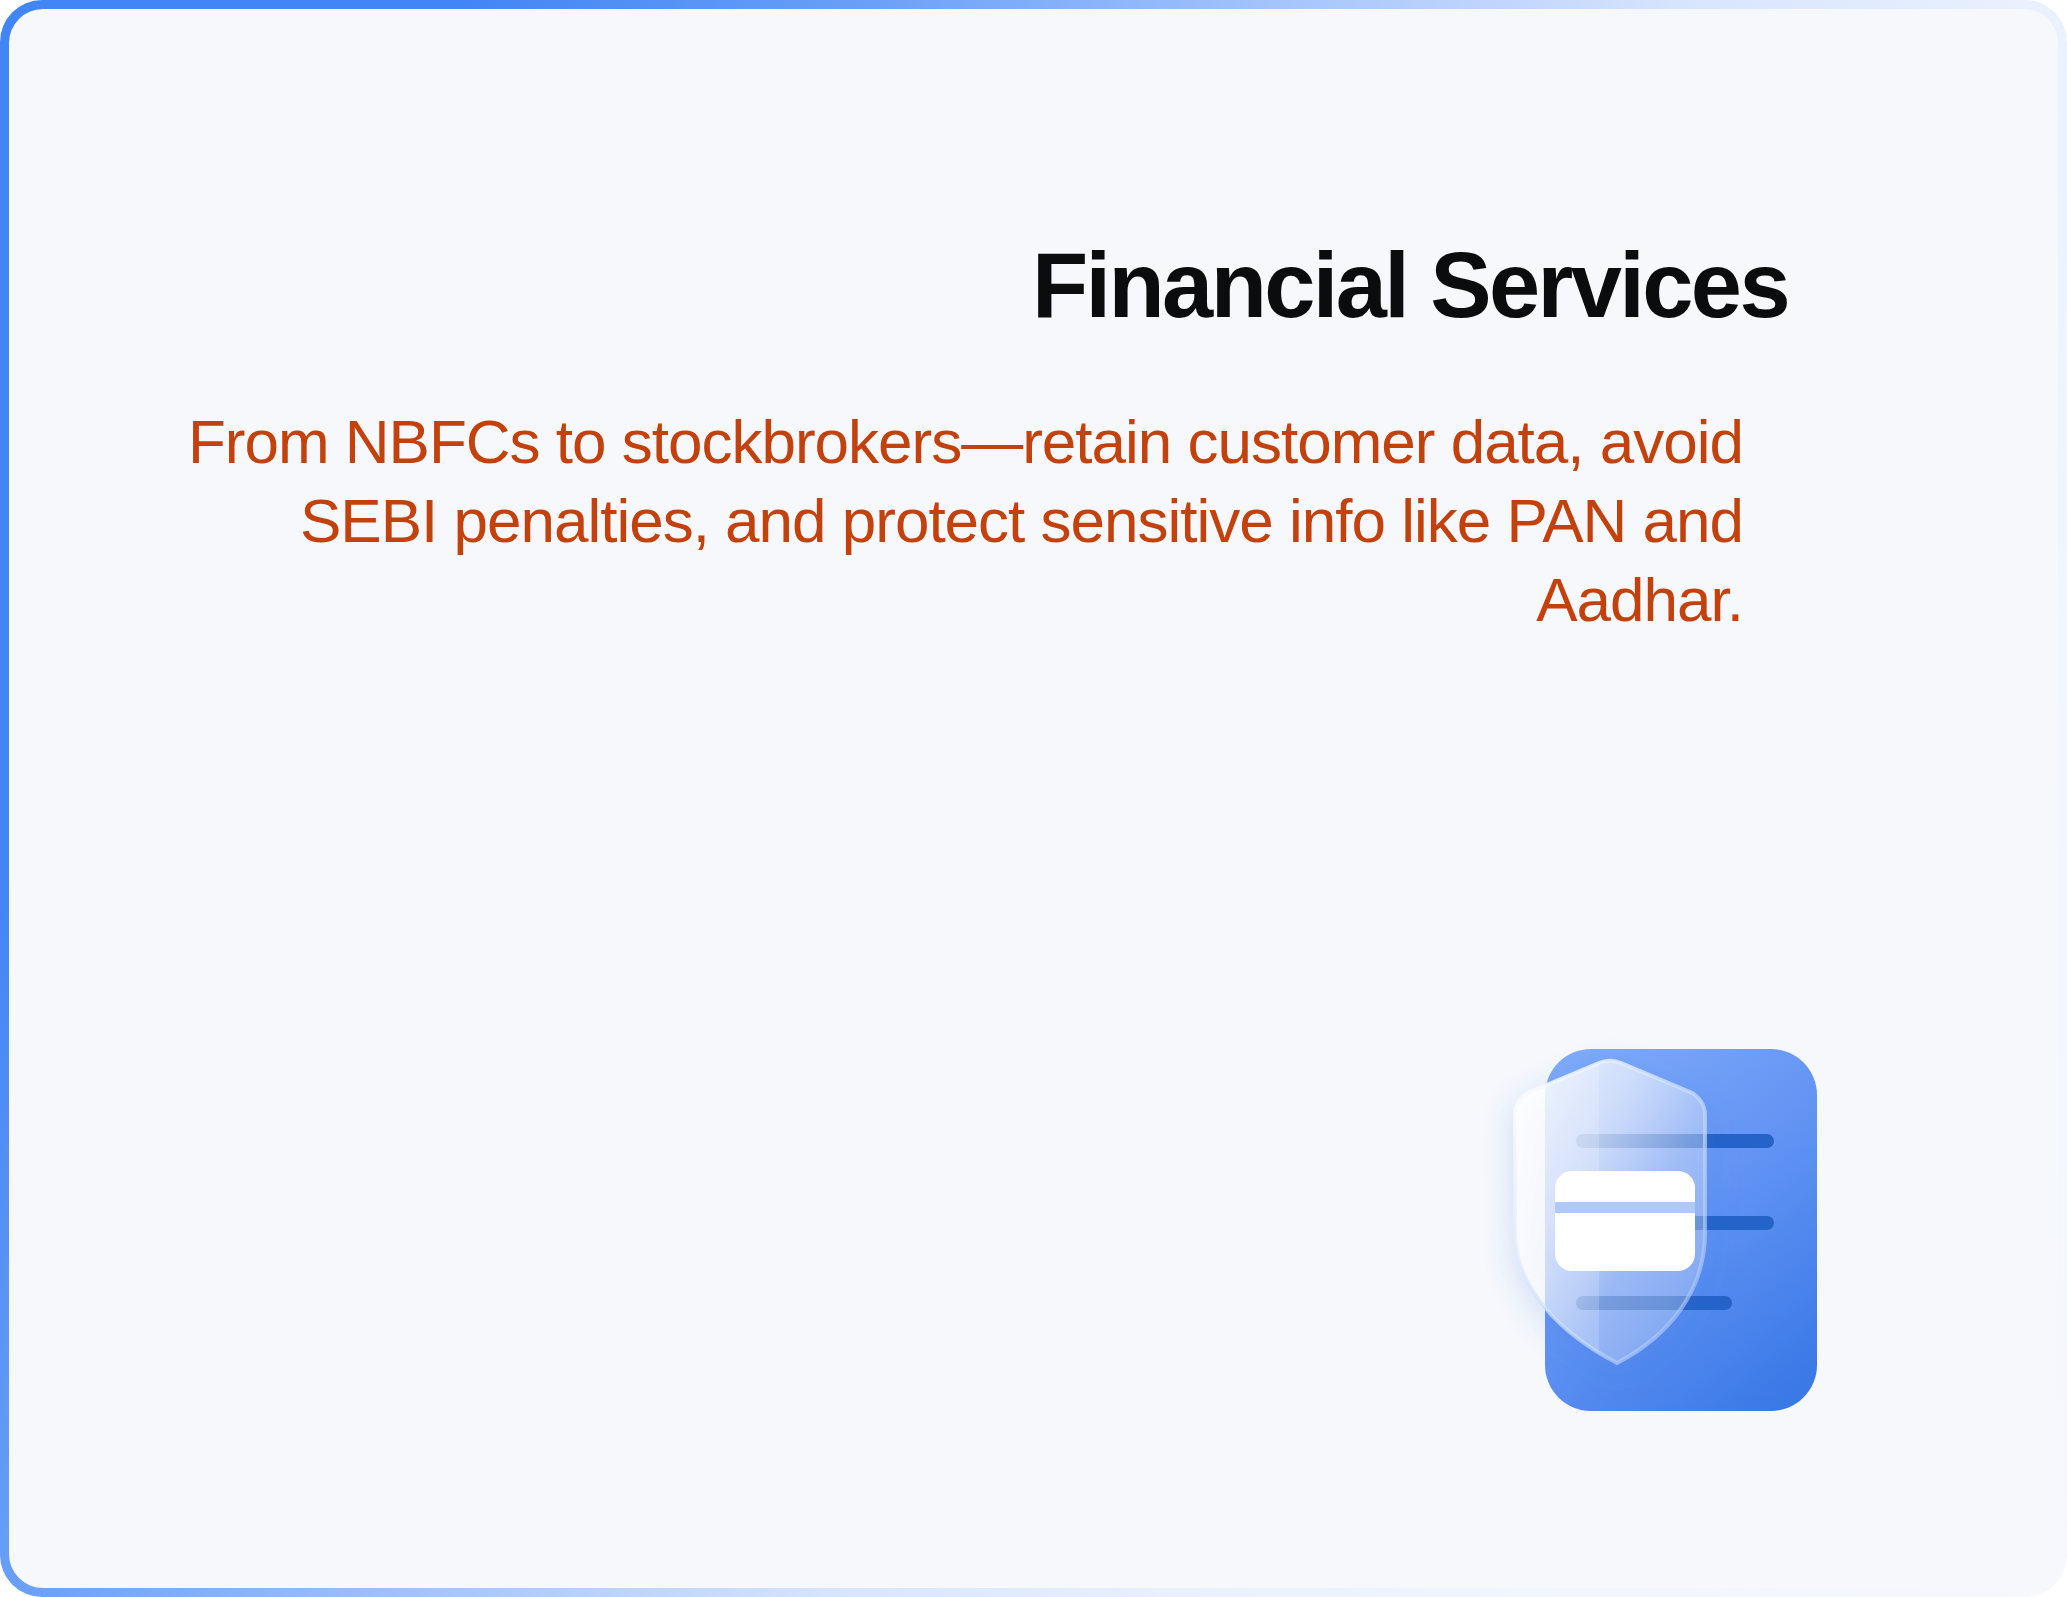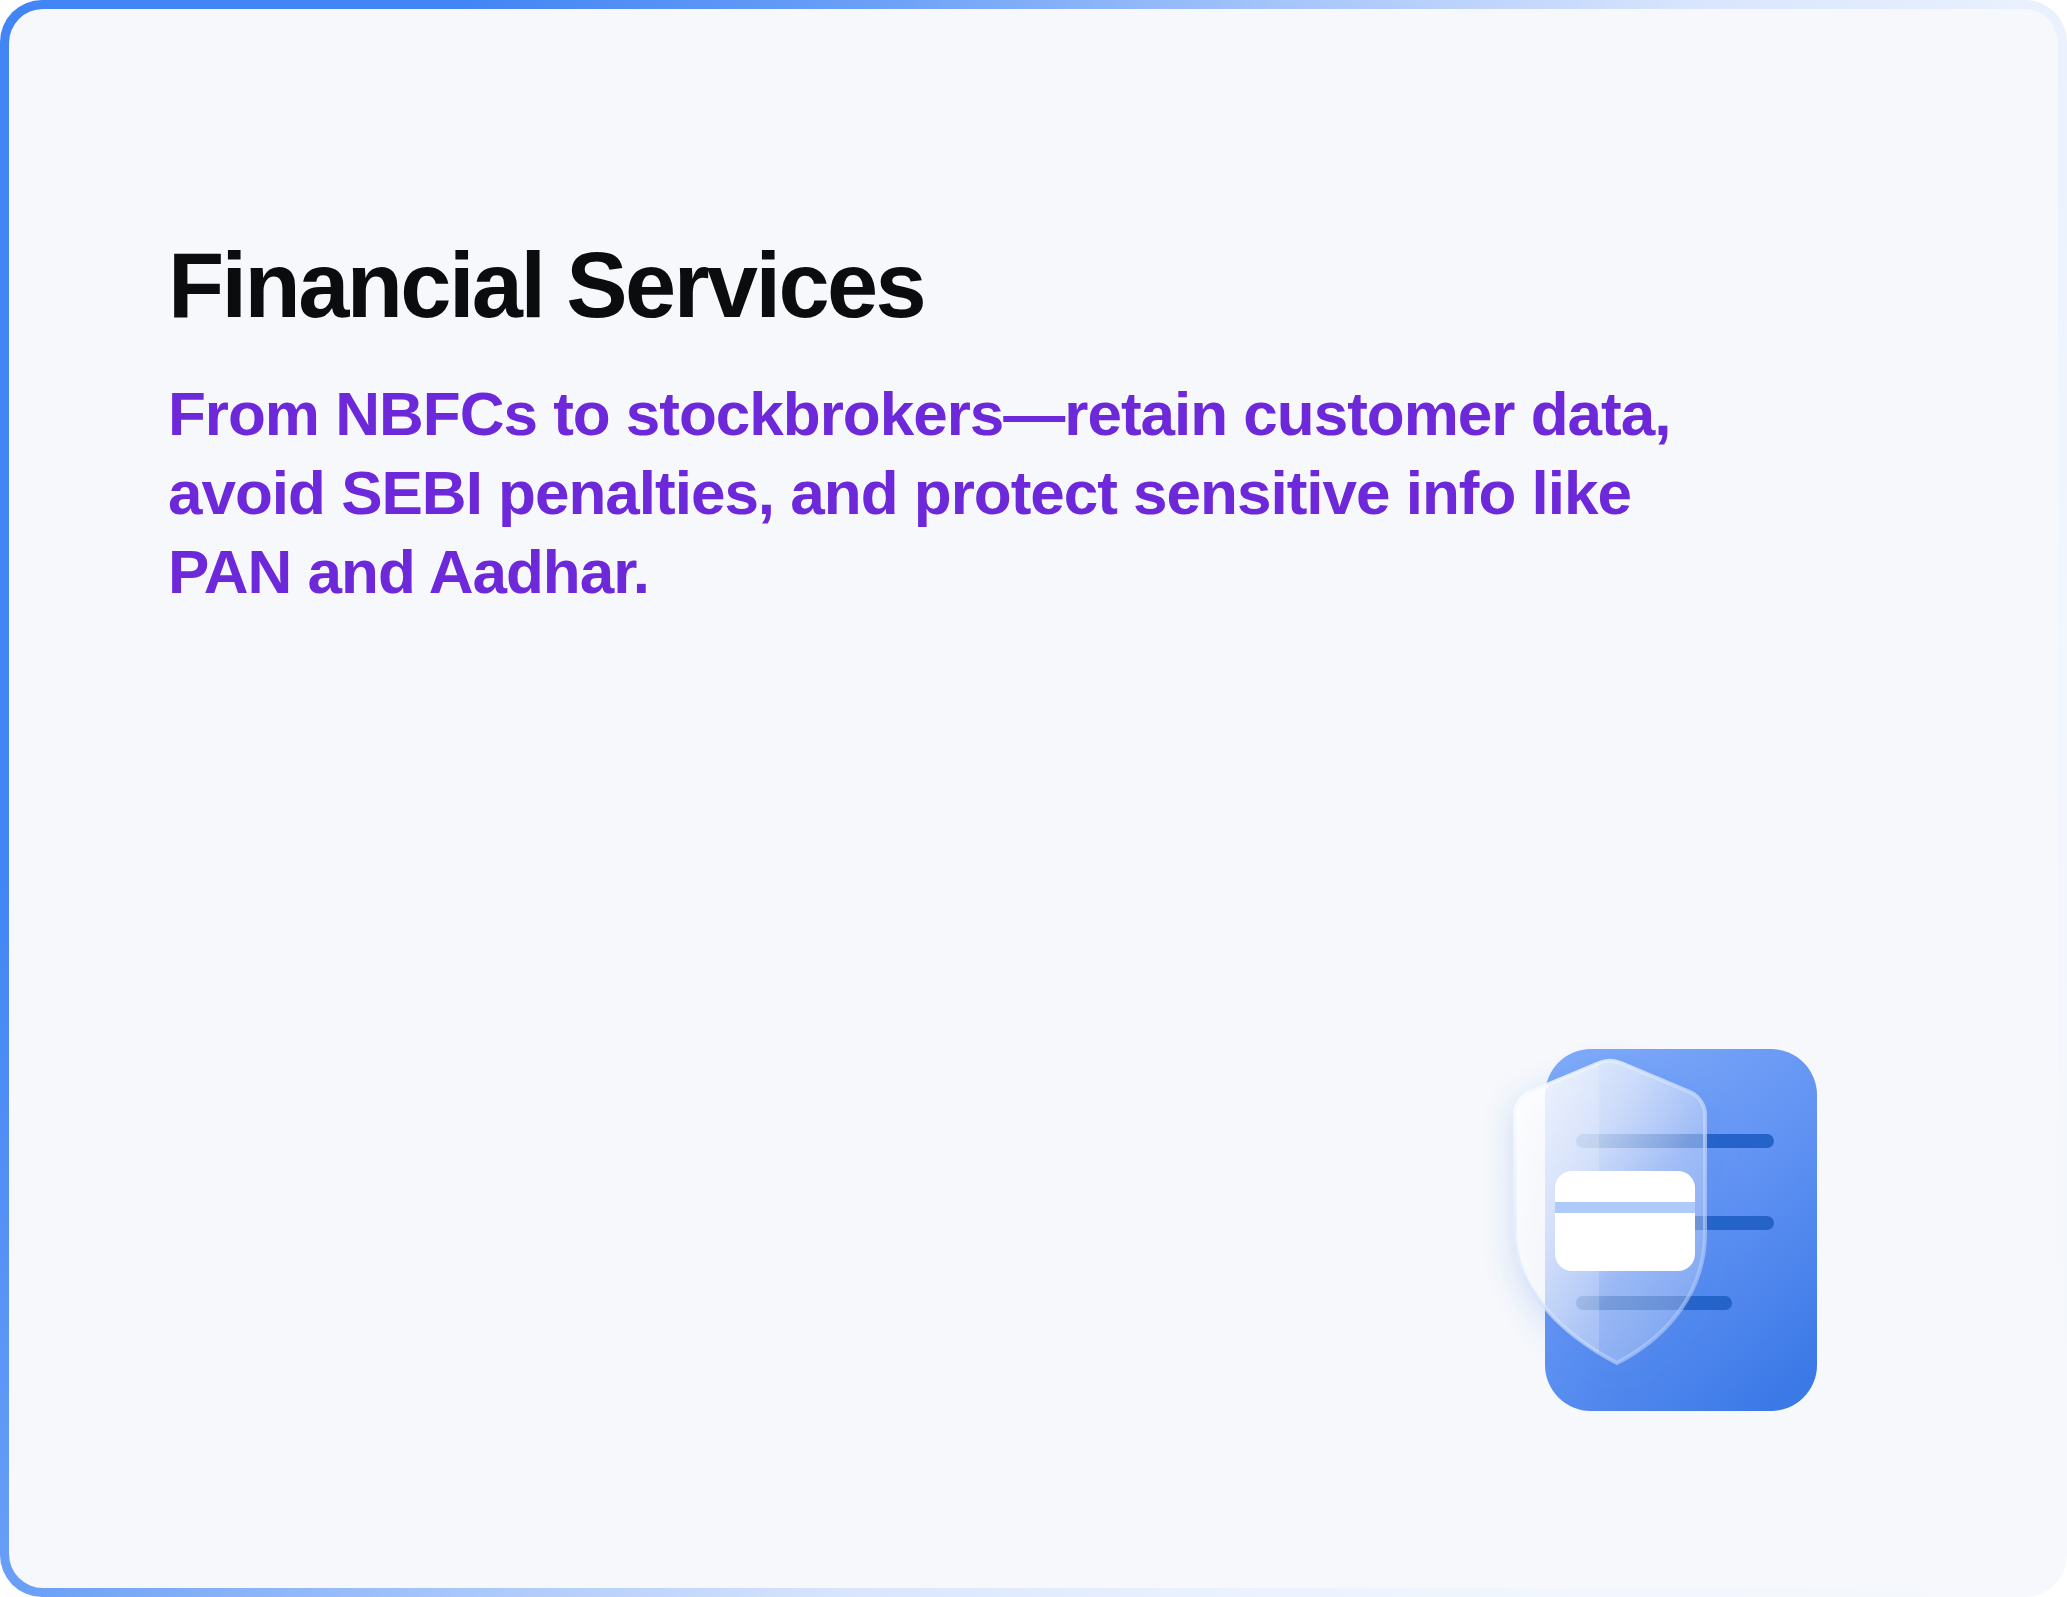--- a/index.html
+++ b/index.html
@@ -18,20 +18,21 @@
     padding:9px;                       
     background:linear-gradient(118deg,
         #4285f4 0%,
         #4285f4 16%,
         #6ba0f7 30%,
         #a9c7fb 45%,
         #d8e5fd 58%,
         #eaf1fe 70%,
         #f2f6fd 82%,
         #f6f8fc 100%);
+    text-align:right;
   }
   .card-frame-inner{
     position:relative;
     width:100%; height:100%;
     border-radius:34px;
     background:#f6f8fc;
     overflow:hidden;
   }
 
   
@@ -43,26 +44,26 @@
   }
   .page-title{
     font-size:92px;
     line-height:1.05;
     font-weight:700;
     letter-spacing:-2.6px;
     color:#0b0c0e;
     white-space:nowrap;
   }
   .page-subtitle{
-    margin-top:40px;
+    margin-top:68px;
     font-size:62px;
     line-height:79px;
-    font-weight:700;
+    font-weight:400;
     letter-spacing:-1.0px;
-    color:#6d28d9;
+    color:#c2410c;
     max-width:1575px;
   }
 
   
   .illustration{
     position:absolute;
     left:1378px;
     top:1010px;
     width:460px;
     height:460px;

